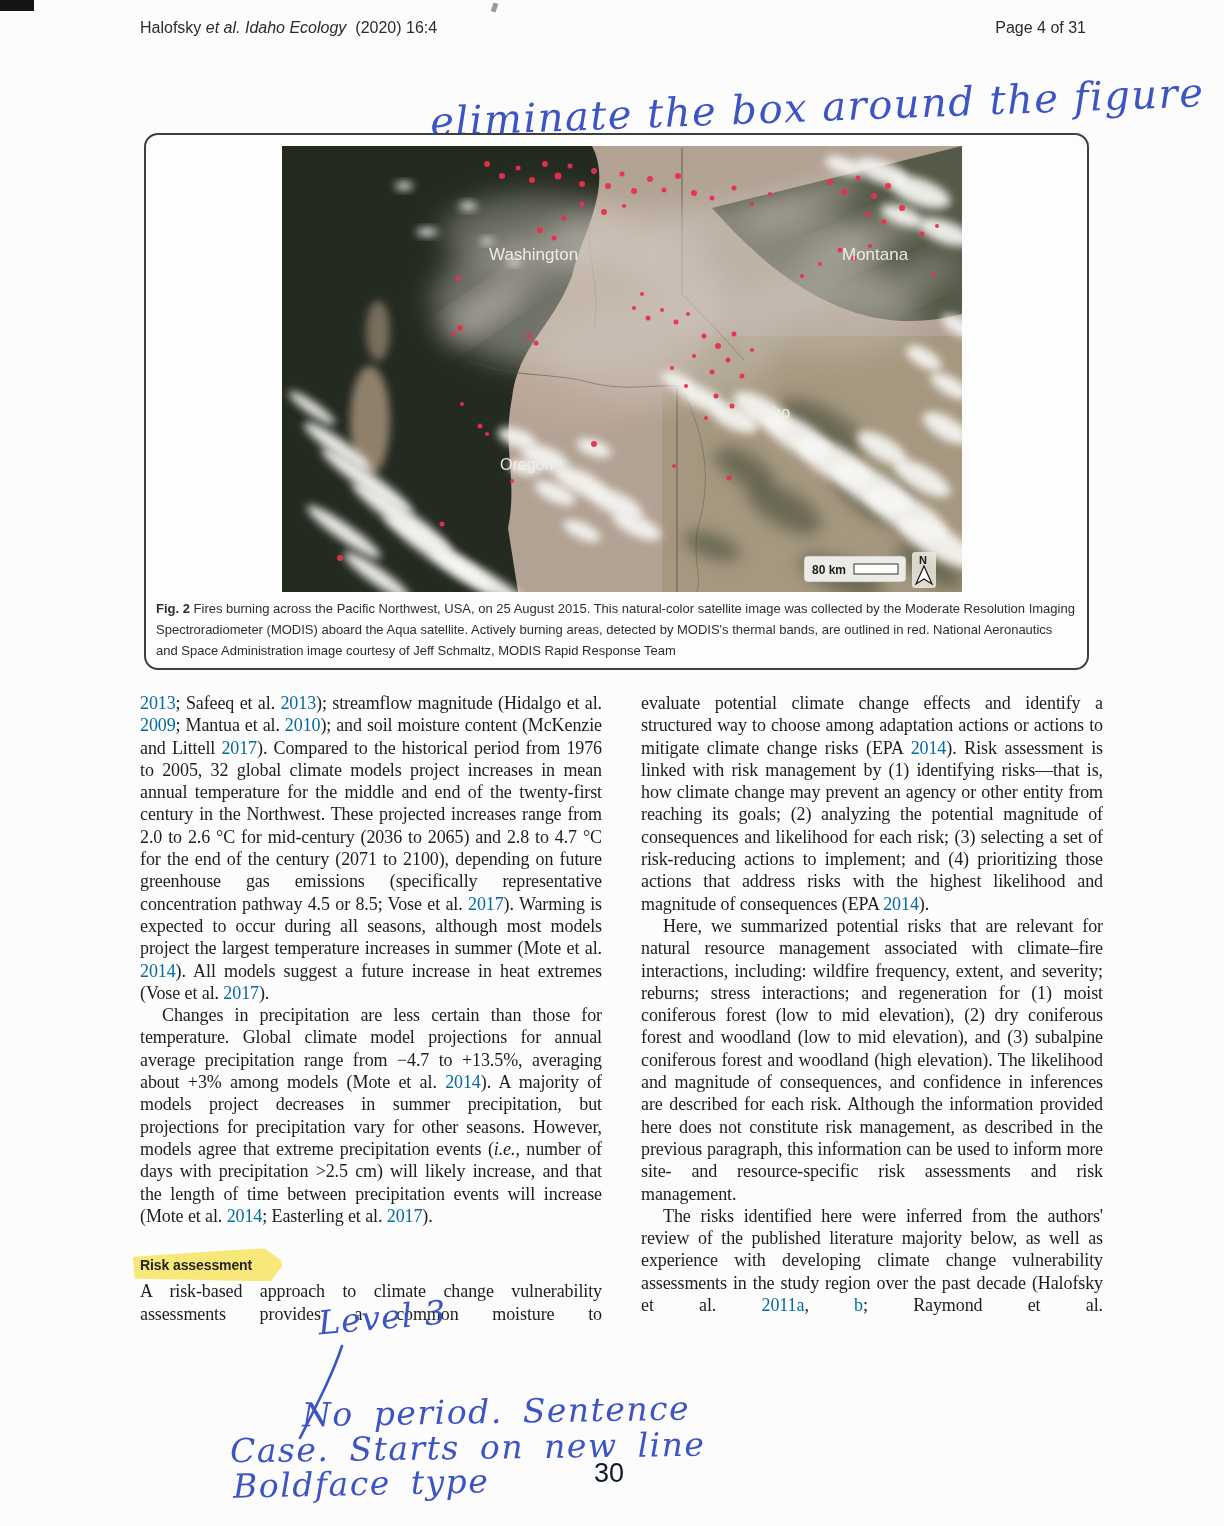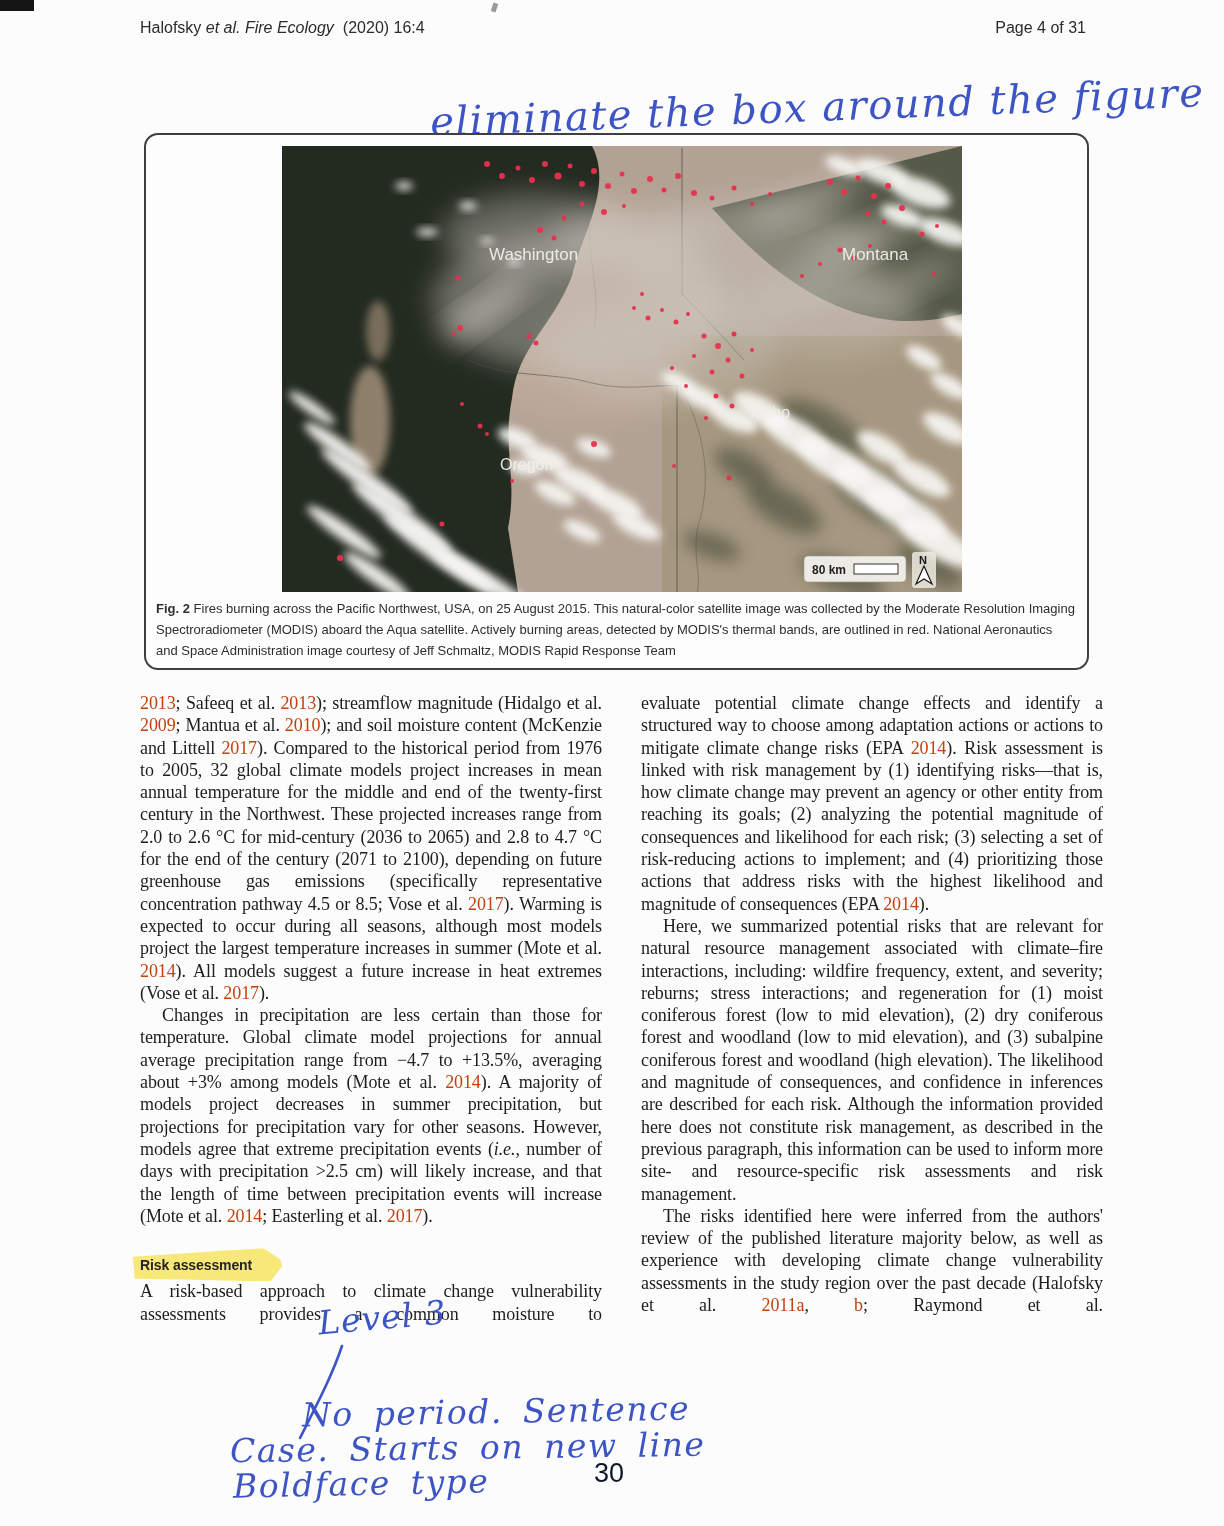--- a/index.html
+++ b/index.html
@@ -29,42 +29,42 @@
   .fig-caption{position:absolute;left:156px;top:599px;width:919px;
                font-family:"Liberation Sans",sans-serif;font-size:13px;line-height:20.8px;color:#2e2e2e;}
   
   .col{position:absolute;top:692px;width:462px;font-size:18px;line-height:22.3px;
        text-align:justify;letter-spacing:-0.1px;color:#1d1d1d;}
   .col-left{left:140px;}
   .col-right{left:641px;}
   .col p{margin:0;}
   .col p.ind{text-indent:22px;}
   .col p.runon{text-align-last:justify;}
-  .cite{color:#c2410c;}
+  .cite{color:#0369a1;}
   .sec-head{font-family:"Liberation Sans",sans-serif;font-weight:bold;font-size:14px;
             margin:27px 0 4px 0;color:#242424;}
   .hl{position:relative;display:inline-block;z-index:1;}
   .hl::before{content:"";position:absolute;z-index:-1;left:-7px;right:-30px;top:-5px;bottom:-6px;
               background:#f8e87a;transform:rotate(-0.8deg);
               clip-path:polygon(0 20%,60% 6%,88% 0,99% 35%,100% 55%,92% 100%,40% 92%,1% 86%);}
   .pagenum{position:absolute;left:594px;top:1458px;font-family:"Liberation Sans",sans-serif;
            font-size:27px;color:#0f172a;}
   .overlay{position:absolute;left:0;top:0;width:1224px;height:1526px;pointer-events:none;}
   .map text{font-family:"Liberation Sans",sans-serif;}
 </style>
 </head>
 <body>
 
 <div class="page">
 
   <div class="artifact-corner"></div>
   <div class="artifact-speck"></div>
 
   <div class="header">
-    <span><span>Halofsky </span><span class="it">et al. Fire Ecology</span></span>
+    <span><span>Halofsky </span><span class="it">et al. Idaho Ecology</span></span>
     <span class="issue">(2020) 16:4</span>
     <span class="spacer"></span>
     <span>Page 4 of 31</span>
   </div>
 
   <div class="ink ink-top">eliminate the box around the figure</div>
 
   <div class="fig-box"></div>
 
   <svg class="map" viewBox="0 0 680 446">

